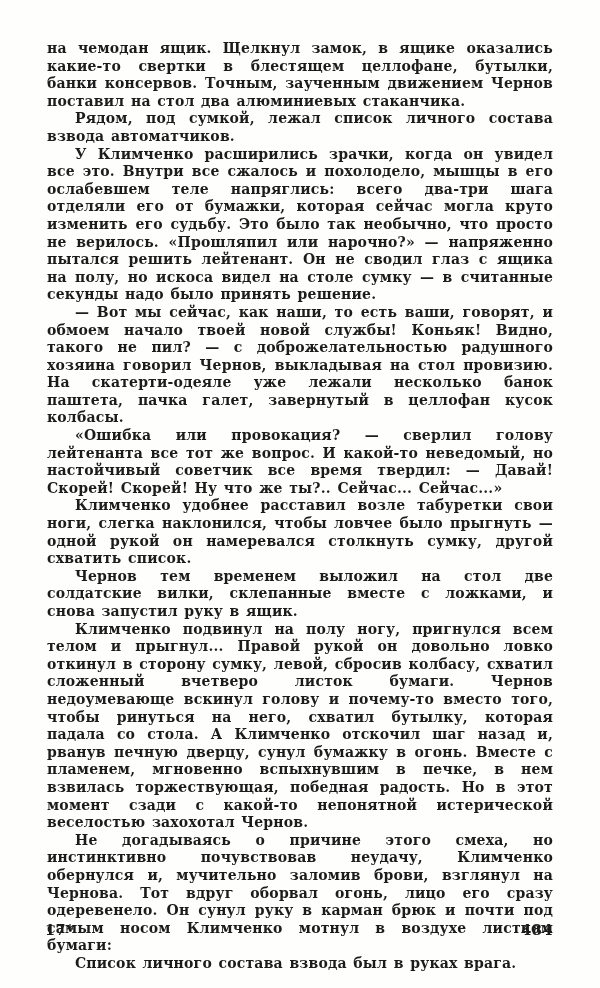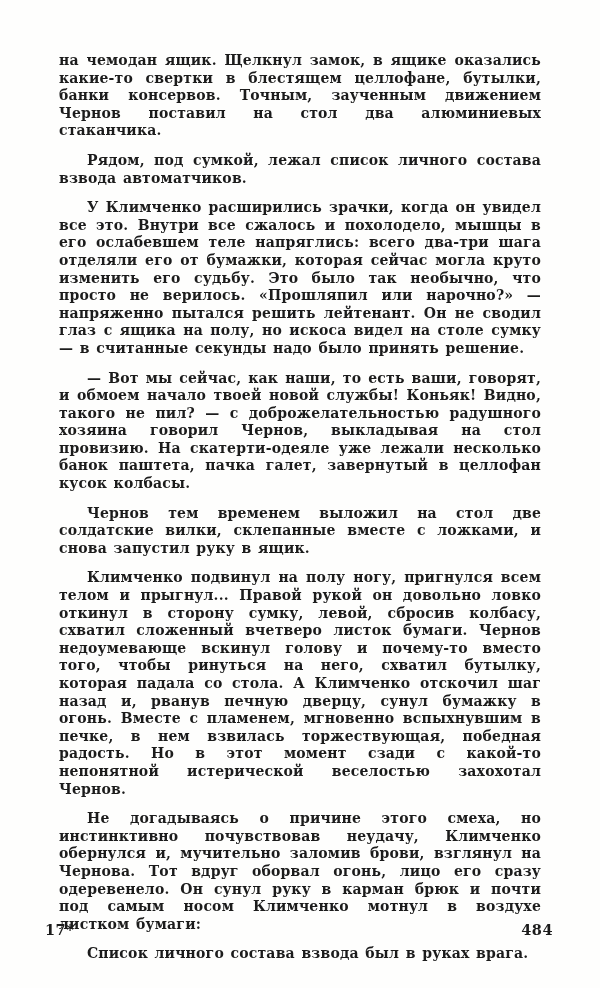--- a/index.html
+++ b/index.html
@@ -27,21 +27,21 @@
     width: 506px;
     font-size: 14px;
     line-height: 17.6px;
     font-weight: 700;
     text-align: justify;
     letter-spacing: 0.2px;
     word-spacing: 1.5px;
     -webkit-font-smoothing: antialiased;
   }
   .text-block p {
-    margin: 12px;
+    margin: 0;
     padding: 0;
     text-indent: 28px;
   }
   .text-block p.no-indent {
     text-indent: 0;
   }
   .page-footer {
     position: absolute;
     left: 45px;
     top: 921px;
@@ -56,20 +56,22 @@
 </style>
 </head>
 <body>
 
 <div class="page">
   <main class="text-block">
     <p class="no-indent">на чемодан ящик. Щелкнул замок, в ящике оказались какие-то свертки в блестящем целлофане, бутылки, банки консервов. Точным, заученным движением Чернов поставил на стол два алюминиевых стаканчика.</p>
     <p>Рядом, под сумкой, лежал список личного состава взвода автоматчиков.</p>
     <p>У Климченко расширились зрачки, когда он увидел все это. Внутри все сжалось и похолодело, мышцы в его ослабевшем теле напряглись: всего два-три шага отделяли его от бумажки, которая сейчас могла круто изменить его судьбу. Это было так необычно, что просто не верилось. «Прошляпил или нарочно?» — напряженно пытался решить лейтенант. Он не сводил глаз с ящика на полу, но искоса видел на столе сумку — в считанные секунды надо было принять решение.</p>
     <p>— Вот мы сейчас, как наши, то есть ваши, говорят, и обмоем начало твоей новой службы! Коньяк! Видно, такого не пил? — с доброжелательностью радушного хозяина говорил Чернов, выкладывая на стол провизию. На скатерти-одеяле уже лежали несколько банок паштета, пачка галет, завернутый в целлофан кусок колбасы.</p>
+    <p>«Ошибка или провокация? — сверлил голову лейтенанта все тот же вопрос. И какой-то неведомый, но настойчивый советчик все время твердил: — Давай! Скорей! Скорей! Ну что же ты?.. Сейчас... Сейчас...»</p>
+    <p>Климченко удобнее расставил возле табуретки свои ноги, слегка наклонился, чтобы ловчее было прыгнуть — одной рукой он намеревался столкнуть сумку, другой схватить список.</p>
     <p>Чернов тем временем выложил на стол две солдатские вилки, склепанные вместе с ложками, и снова запустил руку в ящик.</p>
     <p>Климченко подвинул на полу ногу, пригнулся всем телом и прыгнул... Правой рукой он довольно ловко откинул в сторону сумку, левой, сбросив колбасу, схватил сложенный вчетверо листок бумаги. Чернов недоумевающе вскинул голову и почему-то вместо того, чтобы ринуться на него, схватил бутылку, которая падала со стола. А Климченко отскочил шаг назад и, рванув печную дверцу, сунул бумажку в огонь. Вместе с пламенем, мгновенно вспыхнувшим в печке, в нем взвилась торжествующая, победная радость. Но в этот момент сзади с какой-то непонятной истерической веселостью захохотал Чернов.</p>
     <p>Не догадываясь о причине этого смеха, но инстинктивно почувствовав неудачу, Климченко обернулся и, мучительно заломив брови, взглянул на Чернова. Тот вдруг оборвал огонь, лицо его сразу одеревенело. Он сунул руку в карман брюк и почти под самым носом Климченко мотнул в воздухе листком бумаги:</p>
     <p>Список личного состава взвода был в руках врага.</p>
 
   </main>
 
   <div class="page-footer">
     <span>17*</span>
     <span>484</span>

